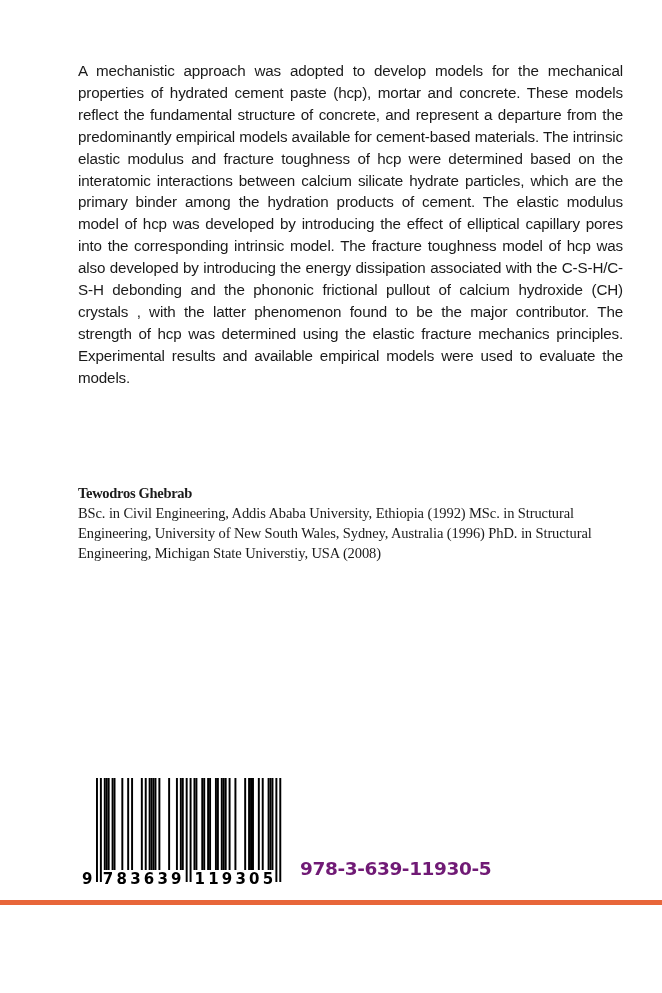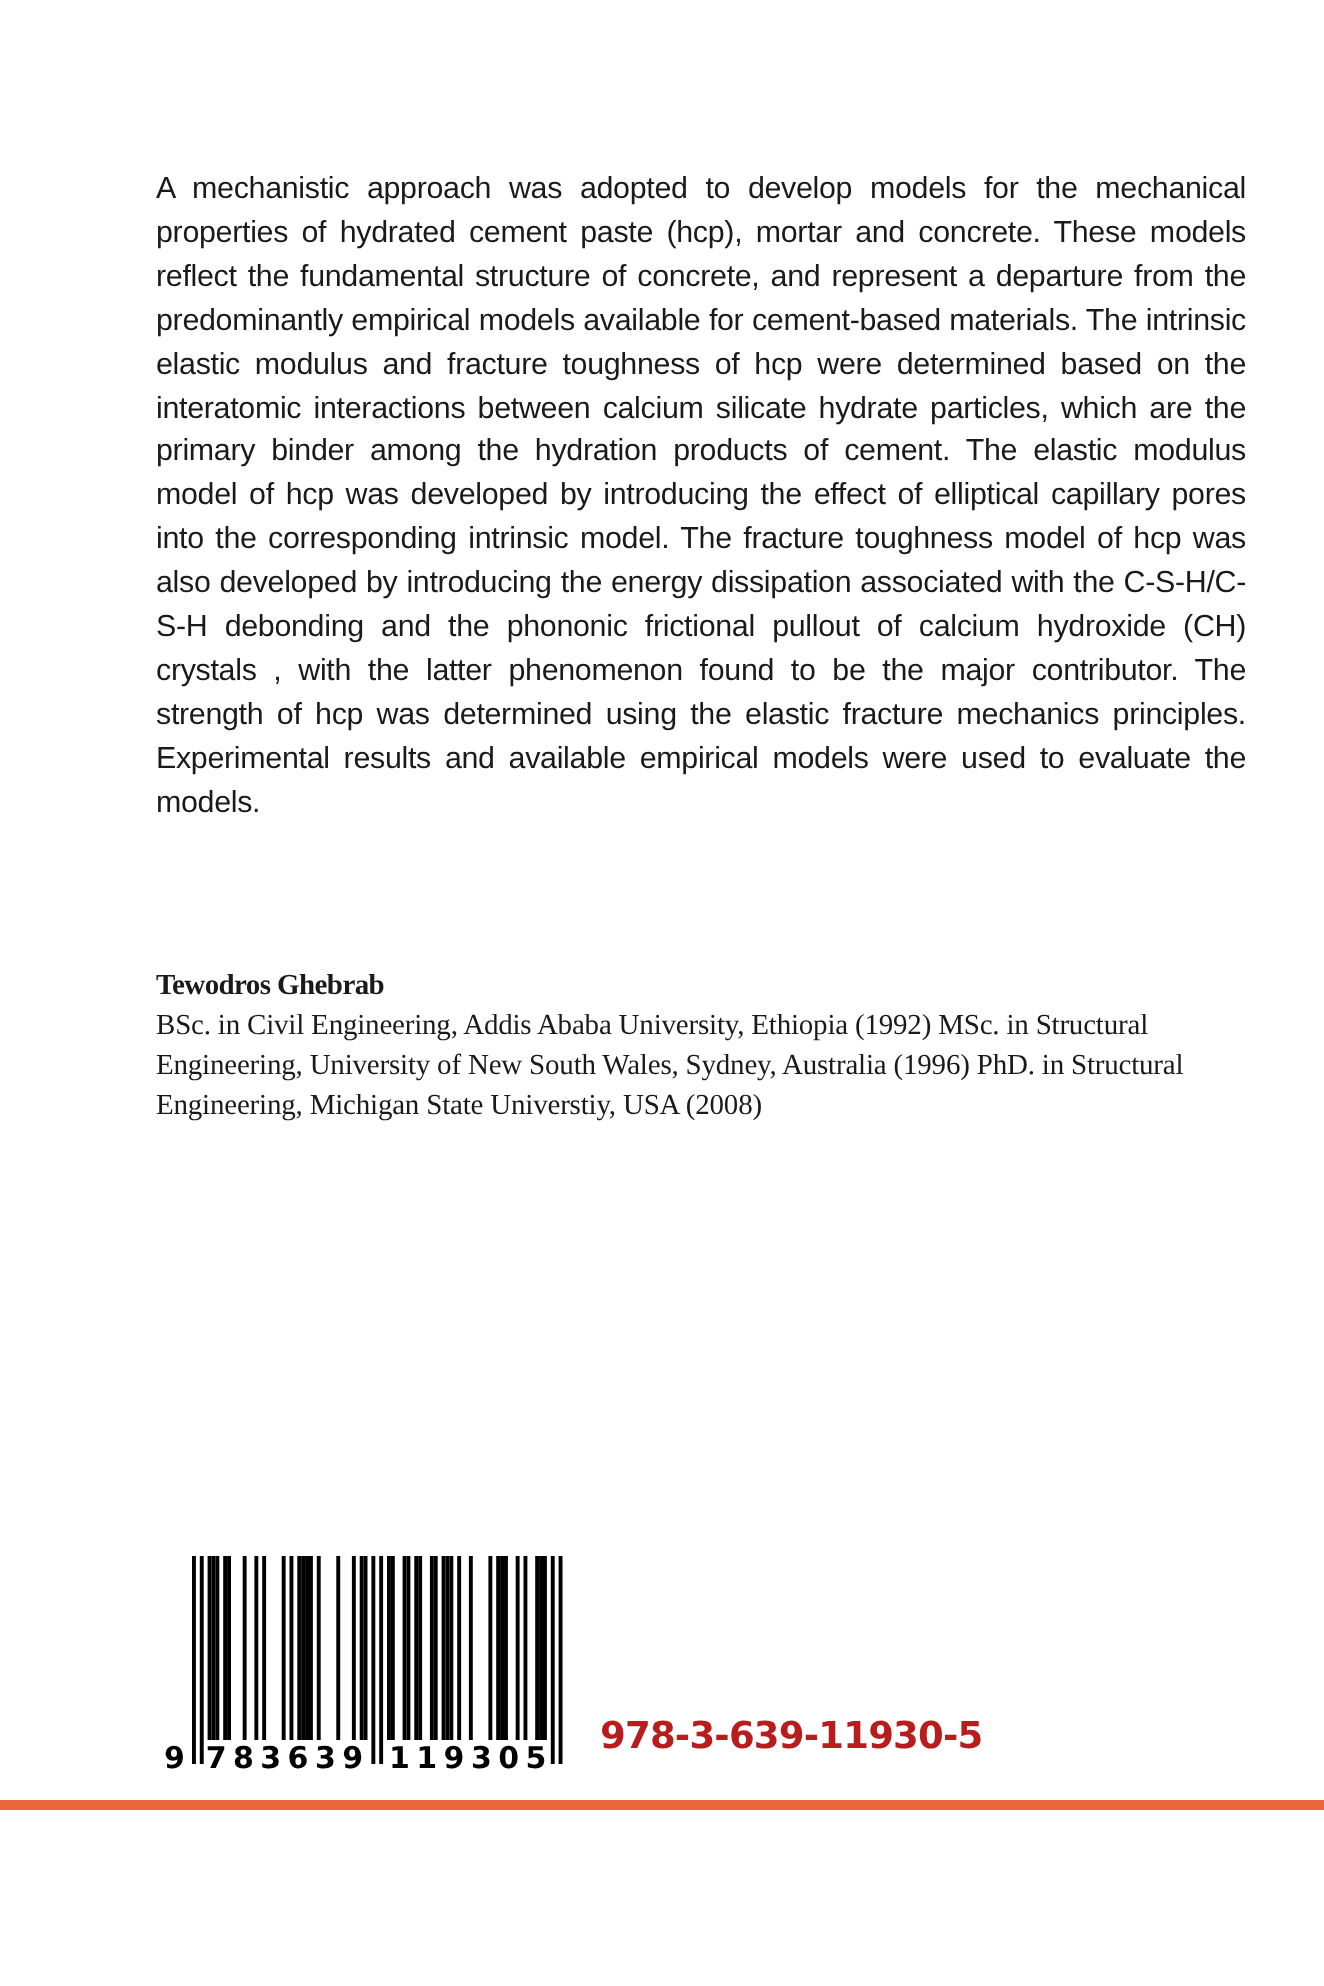--- a/index.html
+++ b/index.html
@@ -1,27 +1,27 @@
 <!DOCTYPE html>
 <html><head>
 <meta charset="utf-8">
 <style>
   html, body { margin: 0; padding: 0; background: #ffffff; }
   body { width: 662px; height: 993px; position: relative; overflow: hidden; font-family: "DejaVu Sans", sans-serif; color: #1a1a1a; }
   .abstract {
     position: absolute; left: 78px; top: 60px; width: 545px;
     font-size: 15.2px; line-height: 21.9px; text-align: justify;
-    letter-spacing: -0.15px; font-family: "Liberation Sans", sans-serif; margin-top: 24px;
+    letter-spacing: -0.15px; font-family: "Liberation Sans", sans-serif;
   }
   .abstract p { margin: 0; }
   .author { position: absolute; left: 78px; top: 483px; width: 560px; font-family: Liberation Serif, serif; }
   .author-name { font-weight: bold; font-size: 14.5px; line-height: 20px; letter-spacing: -0.3px; }
   .author-bio { font-size: 14.5px; line-height: 20px; letter-spacing: -0.1px; }
   .barcode { position: absolute; left: 82px; top: 778px; width: 210px; height: 110px; }
-  .isbn-text { position: absolute; left: 300px; top: 858px; font-family: "DejaVu Sans", sans-serif; font-weight: bold; font-size: 18.5px; letter-spacing: -0.4px; color: #b91c1c; text-align: center; }
+  .isbn-text { position: absolute; left: 300px; top: 858px; font-family: "DejaVu Sans", sans-serif; font-weight: bold; font-size: 18.5px; letter-spacing: -0.4px; color: #701a75; text-align: center; }
   .rule { position: absolute; left: 0; top: 900px; width: 662px; height: 5px; background: #e8663a; }
 </style>
 </head>
 <body>
 
 <div class="abstract">
   <p>A mechanistic approach was adopted to develop models for the mechanical properties of hydrated cement paste (hcp), mortar and concrete. These models reflect the fundamental structure of concrete, and represent a departure from the predominantly empirical models available for cement-based materials. The intrinsic elastic modulus and fracture toughness of hcp were determined based on the interatomic interactions between calcium silicate hydrate particles, which are the primary binder among the hydration products of cement. The elastic modulus model of hcp was developed by introducing the effect of elliptical capillary pores into the corresponding intrinsic model. The fracture toughness model of hcp was also developed by introducing the energy dissipation associated with the C-S-H/C-S-H debonding and the phononic frictional pullout of calcium hydroxide (CH) crystals , with the latter phenomenon found to be the major contributor. The strength of hcp was determined using the elastic fracture mechanics principles. Experimental results and available empirical models were used to evaluate the models.</p>
 </div>
 
 <div class="author">

